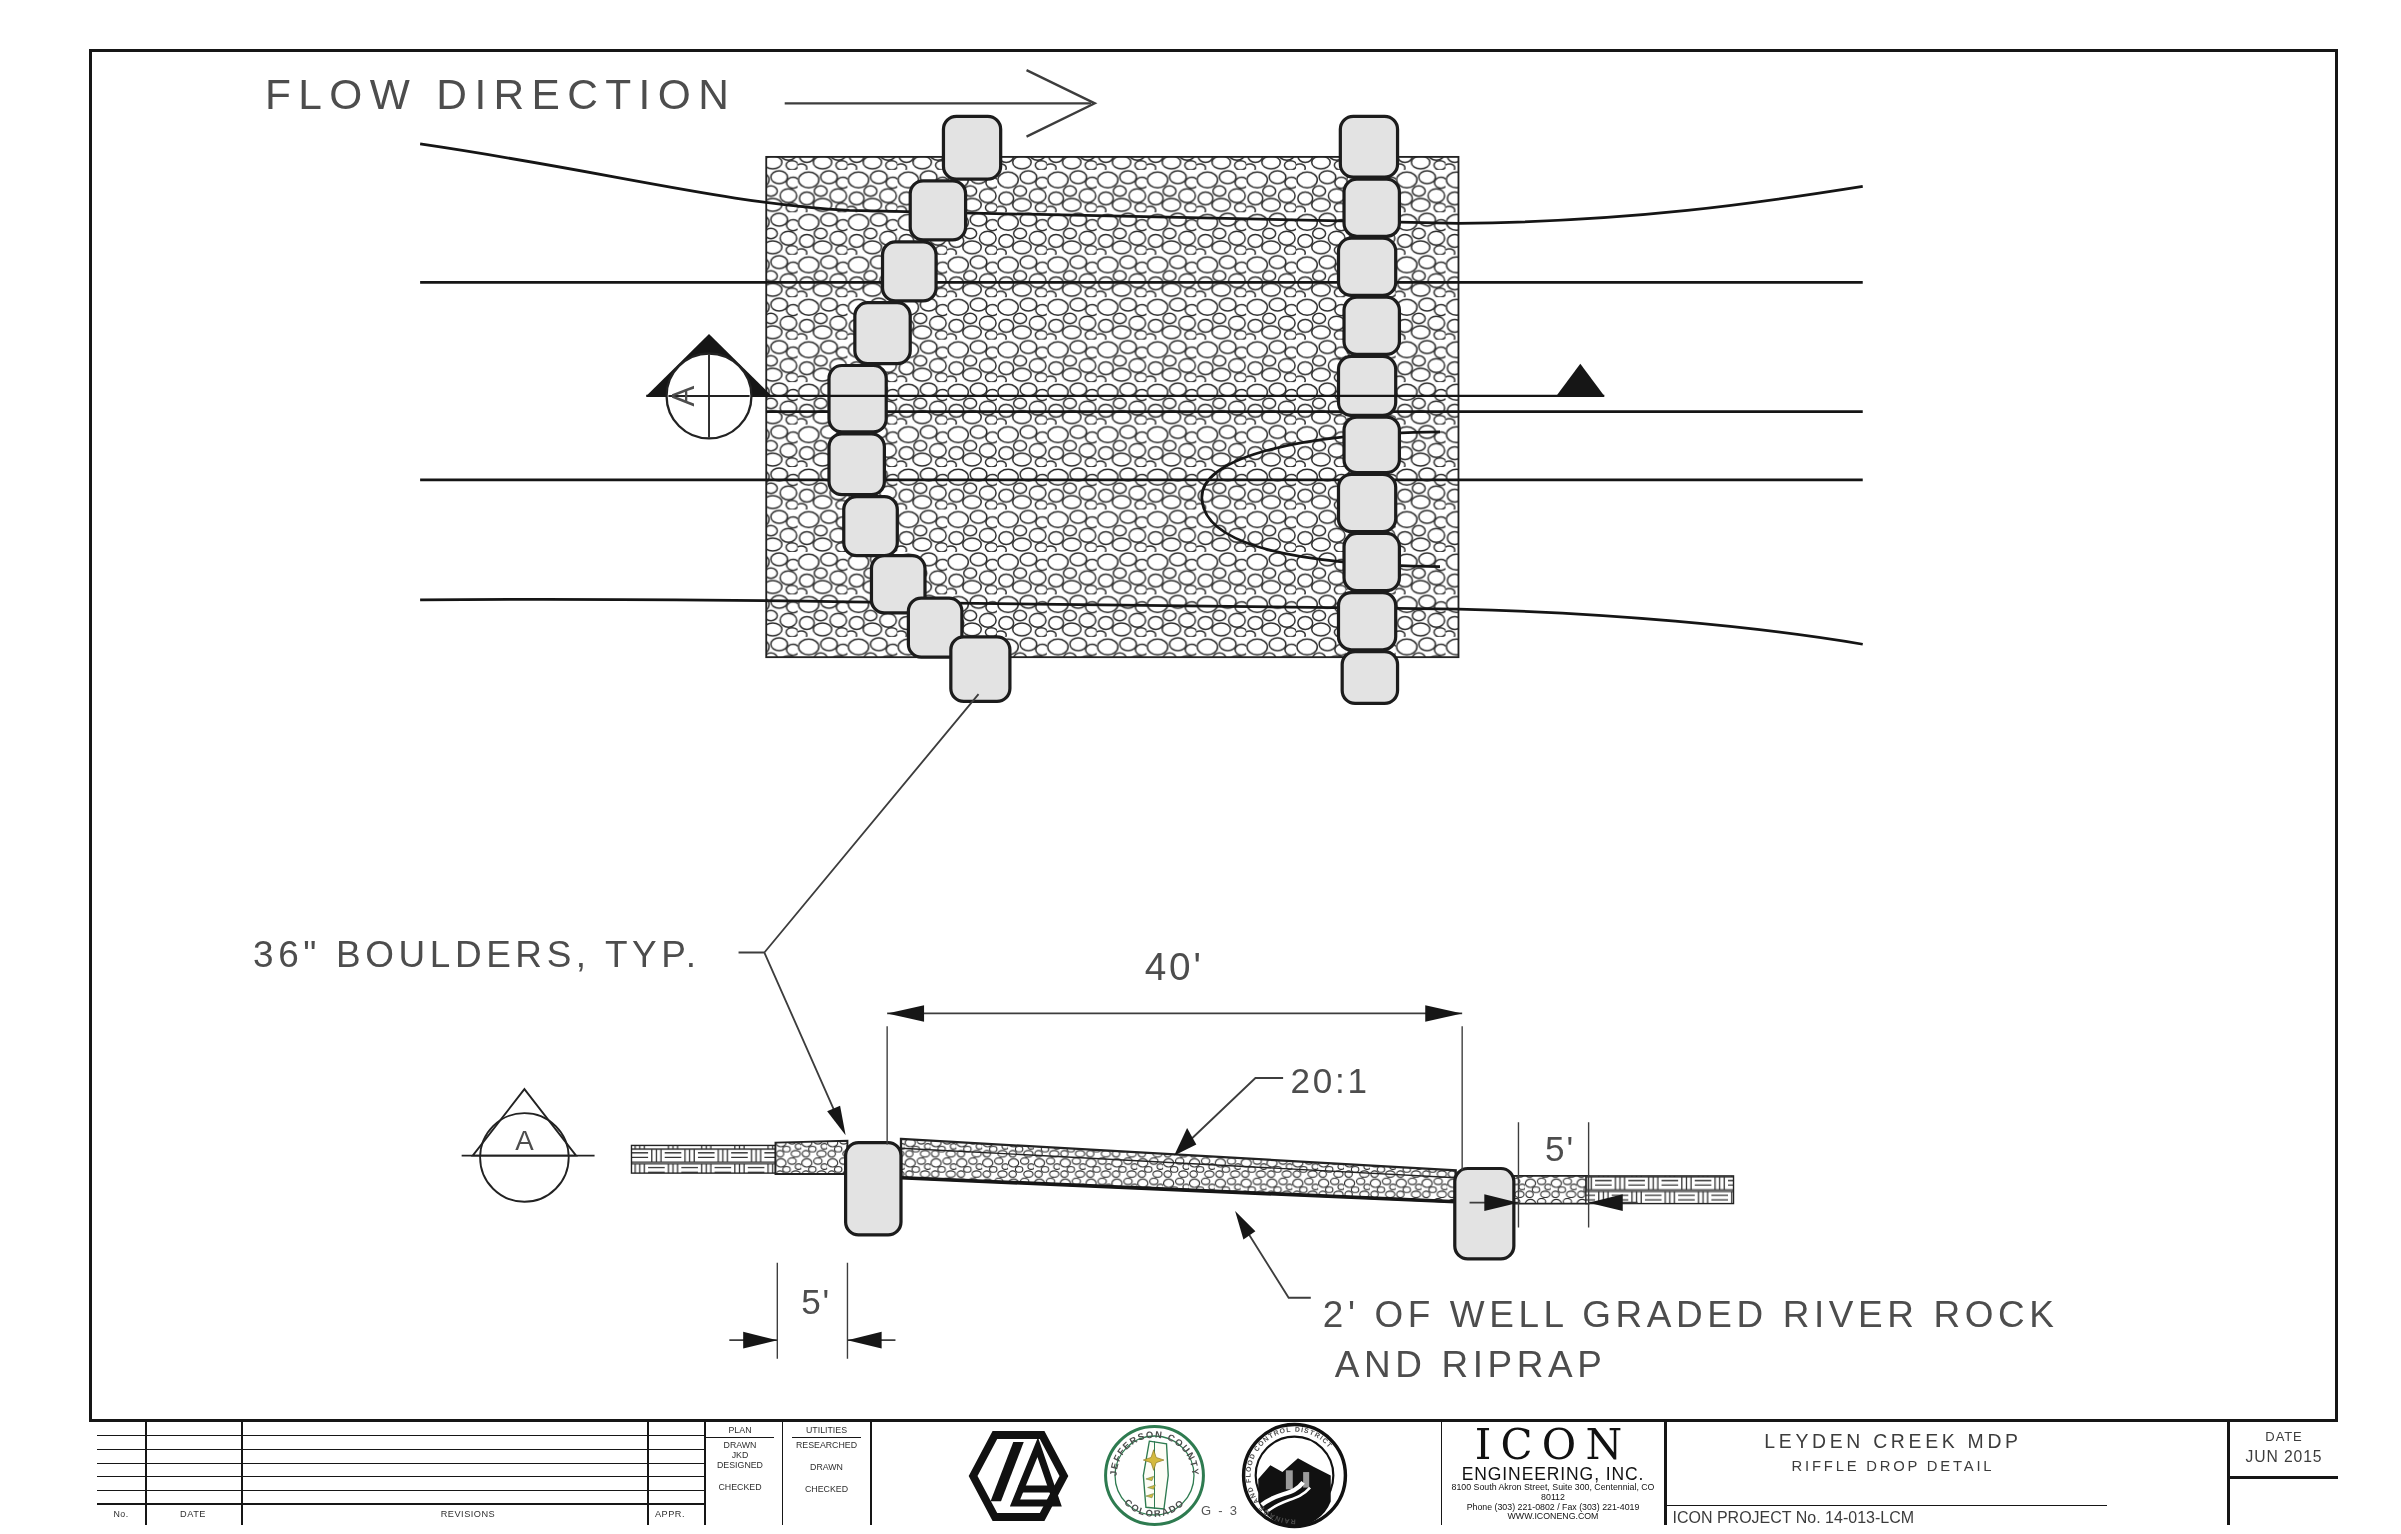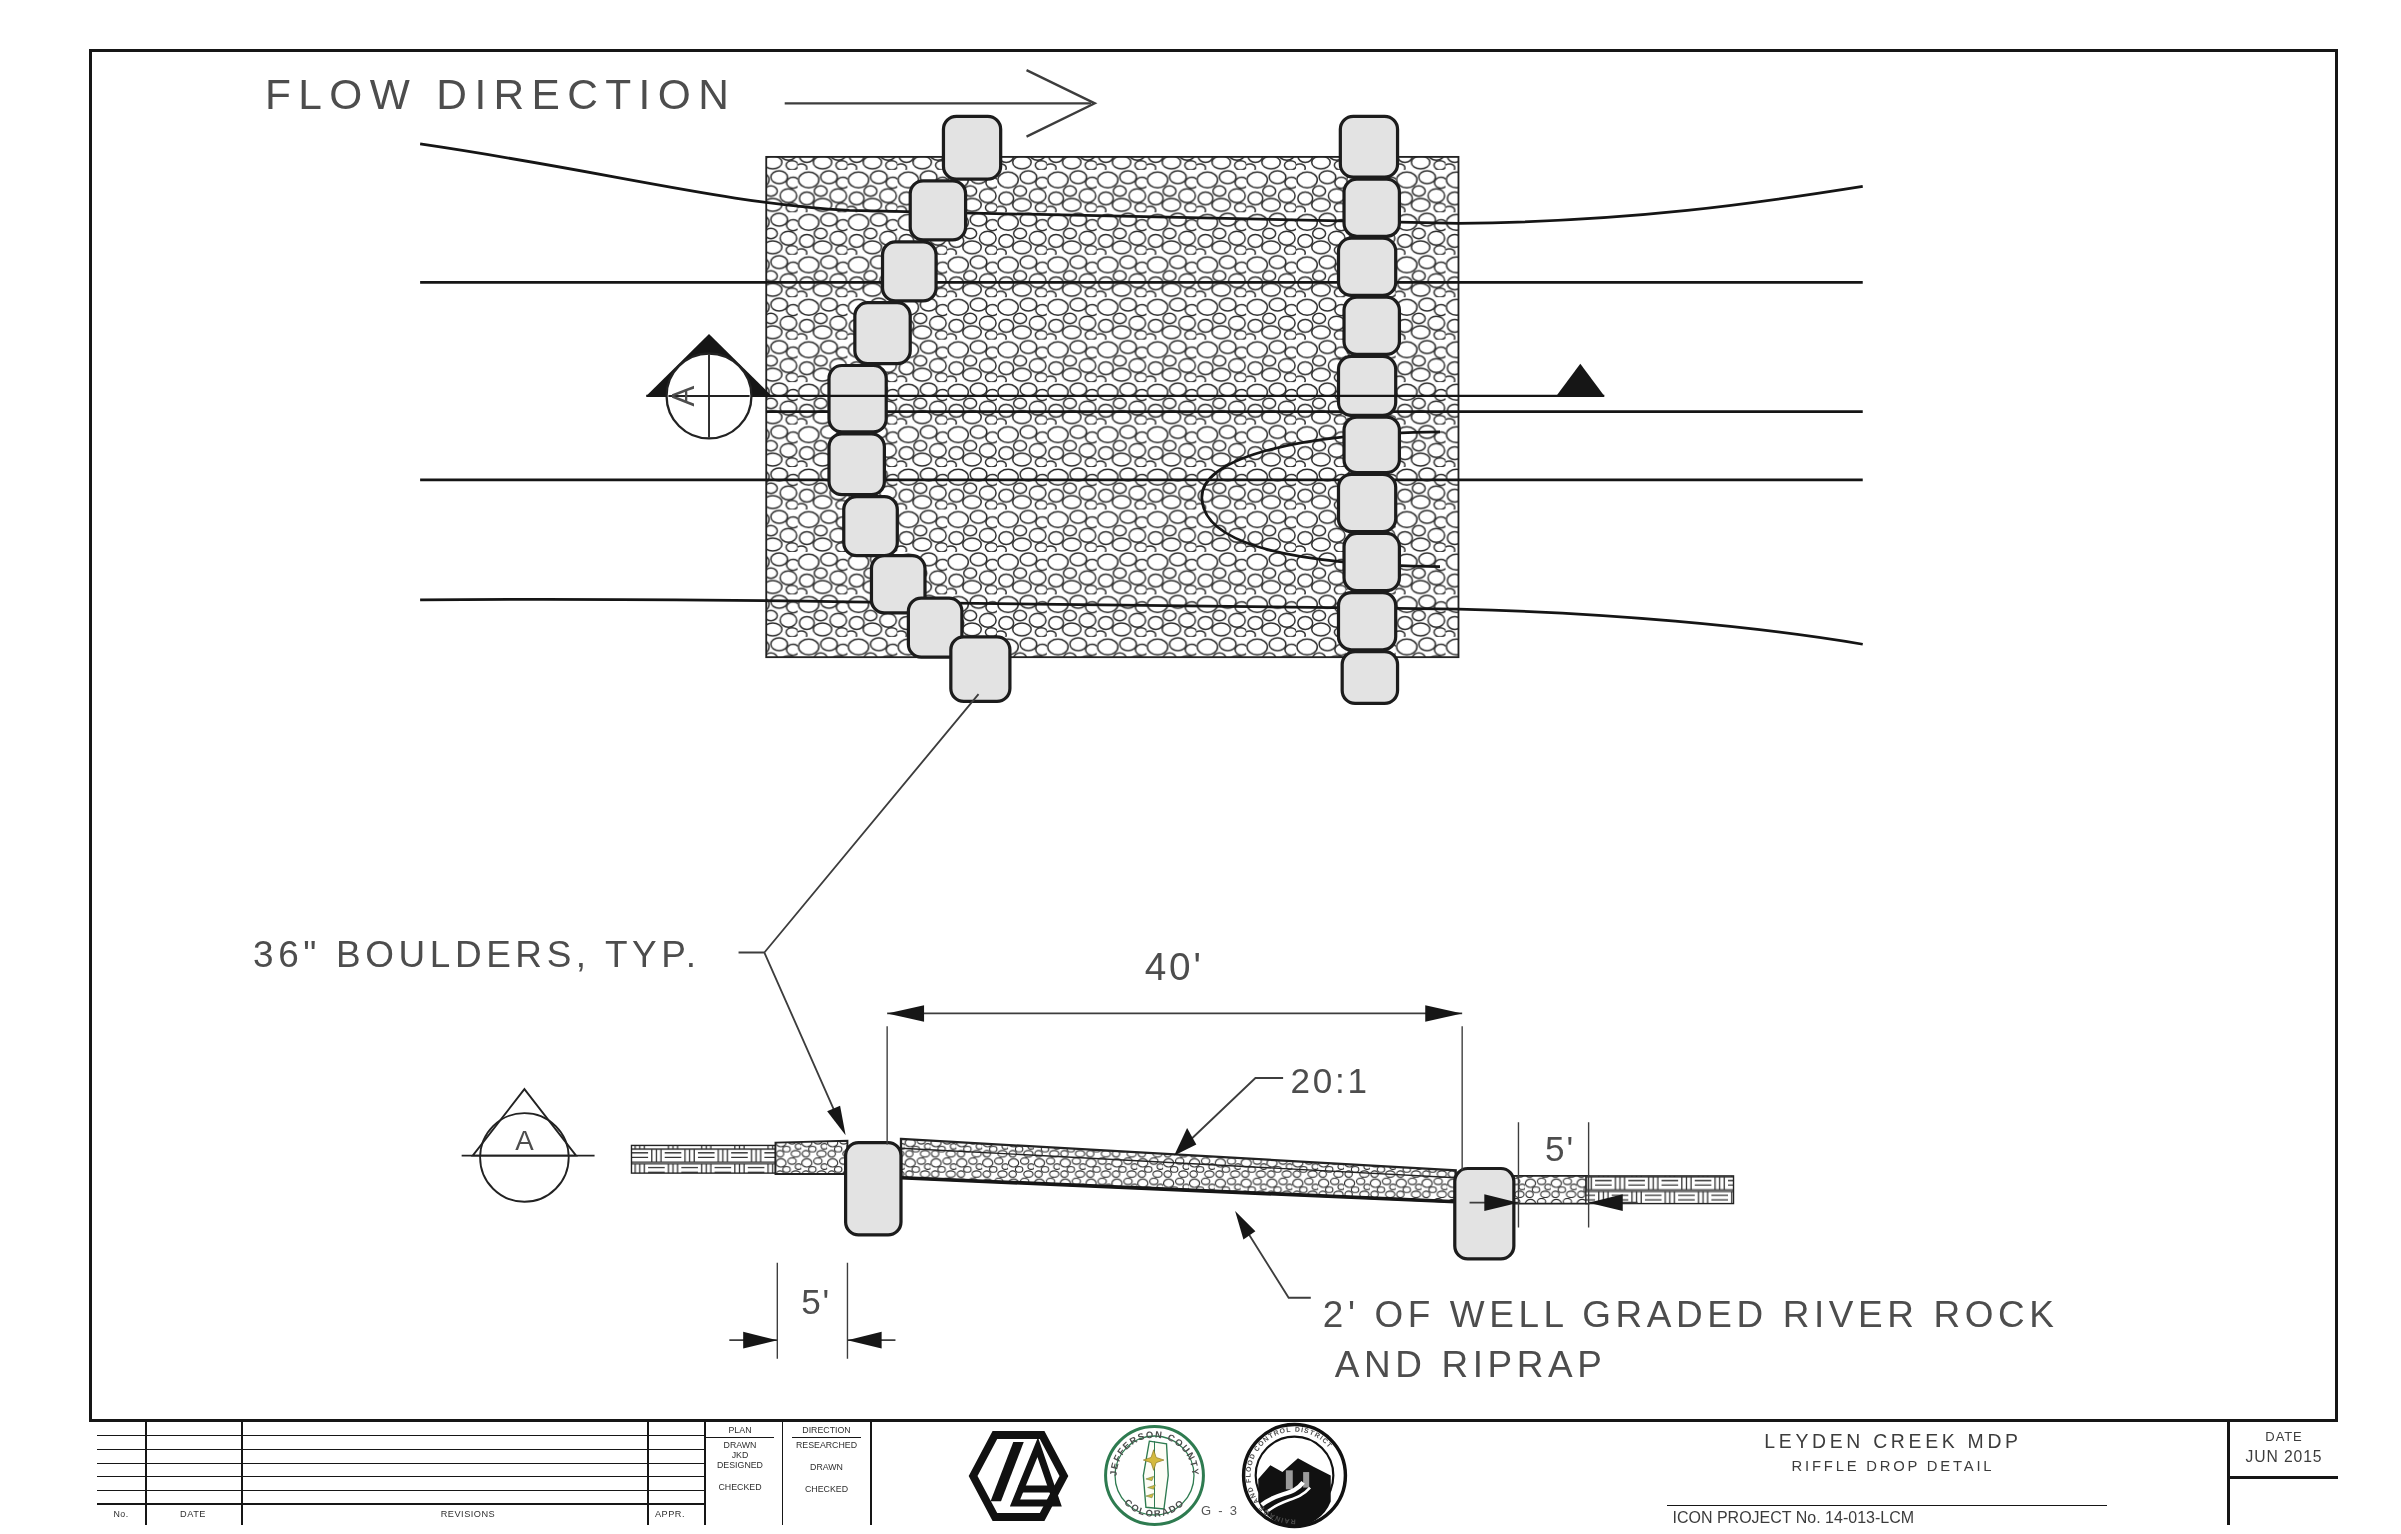--- a/index.html
+++ b/index.html
@@ -243,21 +243,21 @@
         <div>DRAWN</div>
         <div>JKD</div>
         <div>DESIGNED</div>
         <div class="gap"></div>
         <div>CHECKED</div>
       </div>
     </div>
 
     <div class="abs ucol">
       <div class="colstack">
-        <div>DIRECTION</div>
+        <div>UTILITIES</div>
         <div class="rule"></div>
         <div>RESEARCHED</div>
         <div class="gap"></div>
         <div>DRAWN</div>
         <div class="gap"></div>
         <div>CHECKED</div>
       </div>
     </div>
 
     <div class="abs logos">
@@ -303,20 +303,27 @@
           <path d="M20 62 L36 46 L50 54 L66 38 L86 48 L104 58" stroke="#fff" stroke-width="2" fill="none"></path>
         </g>
         <text font-size="8" letter-spacing="1.2" fill="#111" font-weight="bold">
           <textPath href="#udRing" startOffset="25%" text-anchor="middle">URBAN DRAINAGE AND FLOOD CONTROL DISTRICT</textPath>
         </text>
       </svg>
 
       <div class="g3" style="left:329px;top:81px;">G - 3</div>
     </div>
 
+    <div class="abs firm">
+      <div class="name">ICON</div>
+      <div class="eng">ENGINEERING, INC.</div>
+      <div class="small">8100 South Akron Street, Suite 300, Centennial, CO 80112</div>
+      <div class="small">Phone (303) 221-0802 / Fax (303) 221-4019</div>
+      <div class="small">WWW.ICONENG.COM</div>
+    </div>
 
     <div class="abs proj">
       <div class="t1">LEYDEN CREEK MDP</div>
       <div class="t2">RIFFLE DROP DETAIL</div>
       <div class="pno">ICON PROJECT No. 14-013-LCM</div>
     </div>
 
     <div class="abs ds">
       <div class="date">
         <div class="l">DATE</div>

